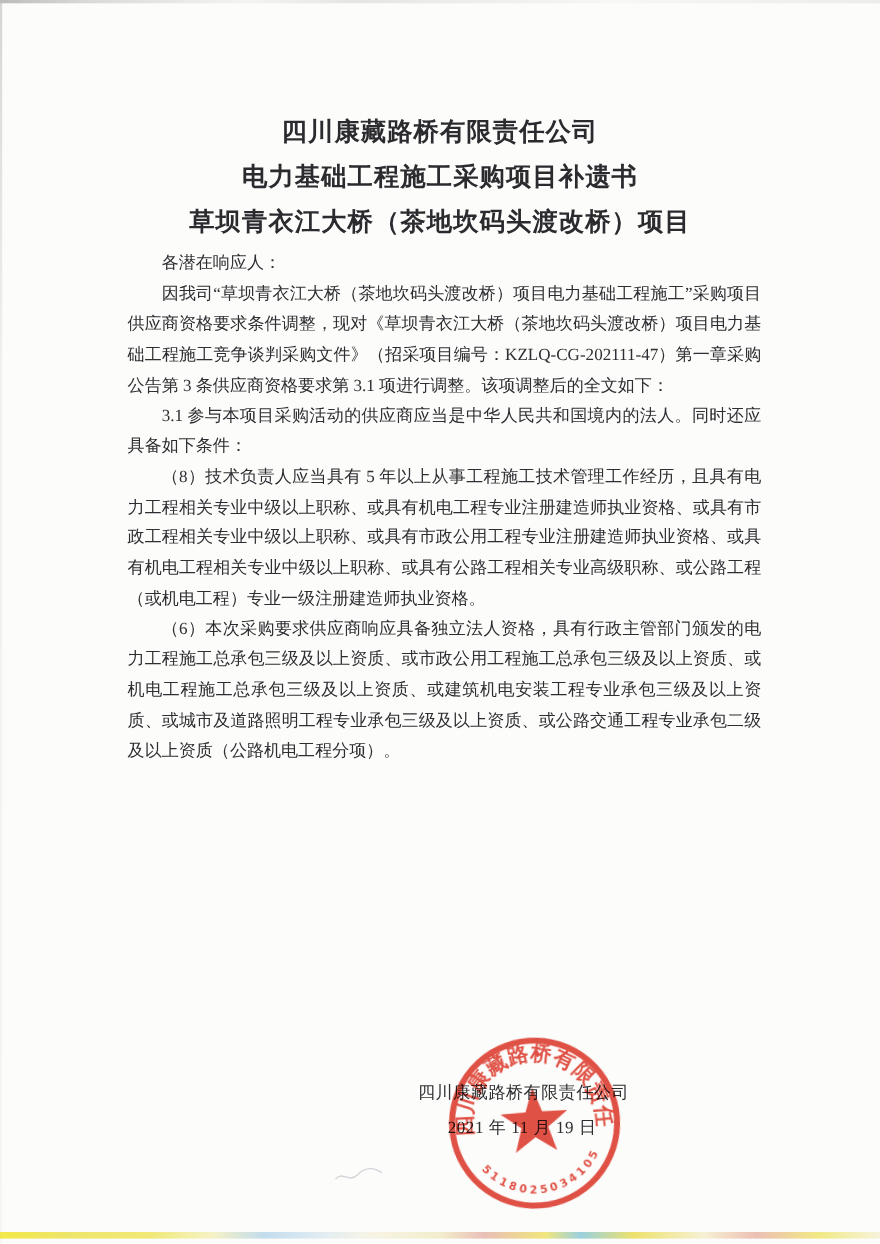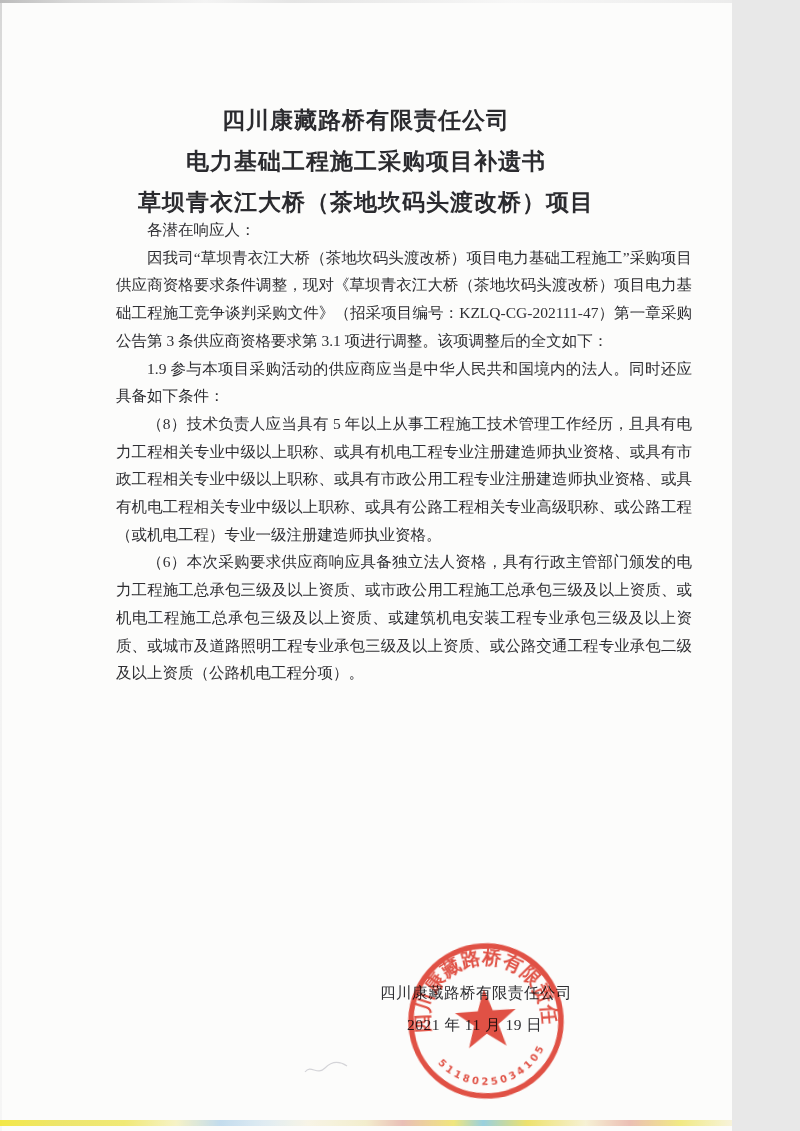--- a/index.html
+++ b/index.html
@@ -1,18 +1,18 @@
 <!DOCTYPE html>
 <html><head>
 <meta charset="utf-8">
 <style>
   html,body{margin:0;padding:0;background:#e8e8e8;}
   .page{
     position:relative;
-    width:732px;height:1131px;
+    width:800px;height:1131px;
     background:#fcfcfb;
     overflow:hidden;
     font-family:"Liberation Serif","DejaVu Serif",serif;
     color:#2e2e32;
   }
   
   .edge-top{
     position:absolute;left:0;top:0;width:100%;height:3px;
     background:linear-gradient(90deg,#9a9a9a 0%,#c7c7c7 10%,#efefef 28%,#d9d9d9 40%,#f4f4f4 70%,#e3e3e3 100%);
     opacity:.65;
@@ -39,21 +39,21 @@
     position:absolute;left:0;top:100px;width:100%;
     text-align:center;
     font-family:"DejaVu Sans","Liberation Sans",sans-serif;
     font-weight:700;
     font-size:23px;line-height:41px;
     letter-spacing:1px;
     color:#2b2b2f;
   }
   
   .body-block{
-    position:absolute;left:116px;top:216px;width:576px;
+    position:absolute;left:116px;top:226px;width:576px;
     font-size:15.5px;line-height:27.7px;
     text-align:justify;
     color:#2e2e32;
   }
   .body-block p{margin:0;text-indent:2em;}
   .greeting{text-indent:0;}
 
   
   .sig-company{position:absolute;left:380px;top:983px;font-size:15.5px;letter-spacing:.5px;}
   .sig-date{position:absolute;left:407px;top:1015px;font-size:15.5px;letter-spacing:.5px;}
@@ -80,21 +80,21 @@
 
   <div class="title-block">
     <div>四川康藏路桥有限责任公司</div>
     <div>电力基础工程施工采购项目补遗书</div>
     <div>草坝青衣江大桥（茶地坎码头渡改桥）项目</div>
   </div>
 
   <div class="body-block">
     <p class="greeting">各潜在响应人：</p>
     <p>因我司“草坝青衣江大桥（茶地坎码头渡改桥）项目电力基础工程施工”采购项目供应商资格要求条件调整，现对《草坝青衣江大桥（茶地坎码头渡改桥）项目电力基础工程施工竞争谈判采购文件》（招采项目编号：KZLQ-CG-202111-47）第一章采购公告第 3 条供应商资格要求第 3.1 项进行调整。该项调整后的全文如下：</p>
-    <p>1.9 参与本项目采购活动的供应商应当是中华人民共和国境内的法人。同时还应具备如下条件：</p>
+    <p>3.1 参与本项目采购活动的供应商应当是中华人民共和国境内的法人。同时还应具备如下条件：</p>
     <p>（8）技术负责人应当具有 5 年以上从事工程施工技术管理工作经历，且具有电力工程相关专业中级以上职称、或具有机电工程专业注册建造师执业资格、或具有市政工程相关专业中级以上职称、或具有市政公用工程专业注册建造师执业资格、或具有机电工程相关专业中级以上职称、或具有公路工程相关专业高级职称、或公路工程（或机电工程）专业一级注册建造师执业资格。</p>
     <p>（6）本次采购要求供应商响应具备独立法人资格，具有行政主管部门颁发的电力工程施工总承包三级及以上资质、或市政公用工程施工总承包三级及以上资质、或机电工程施工总承包三级及以上资质、或建筑机电安装工程专业承包三级及以上资质、或城市及道路照明工程专业承包三级及以上资质、或公路交通工程专业承包二级及以上资质（公路机电工程分项）。</p>
   </div>
 
   <div class="sig-company">四川康藏路桥有限责任公司</div>
   <div class="sig-date">2021 年 11 月 19 日</div>
 
   <svg class="stamp" viewBox="-88 -88 176 176" xmlns="http://www.w3.org/2000/svg">
     <defs>
       <path id="ringPath" d="M -56.1 9.9 A 57 57 0 1 1 56.1 9.9" fill="none"></path>

